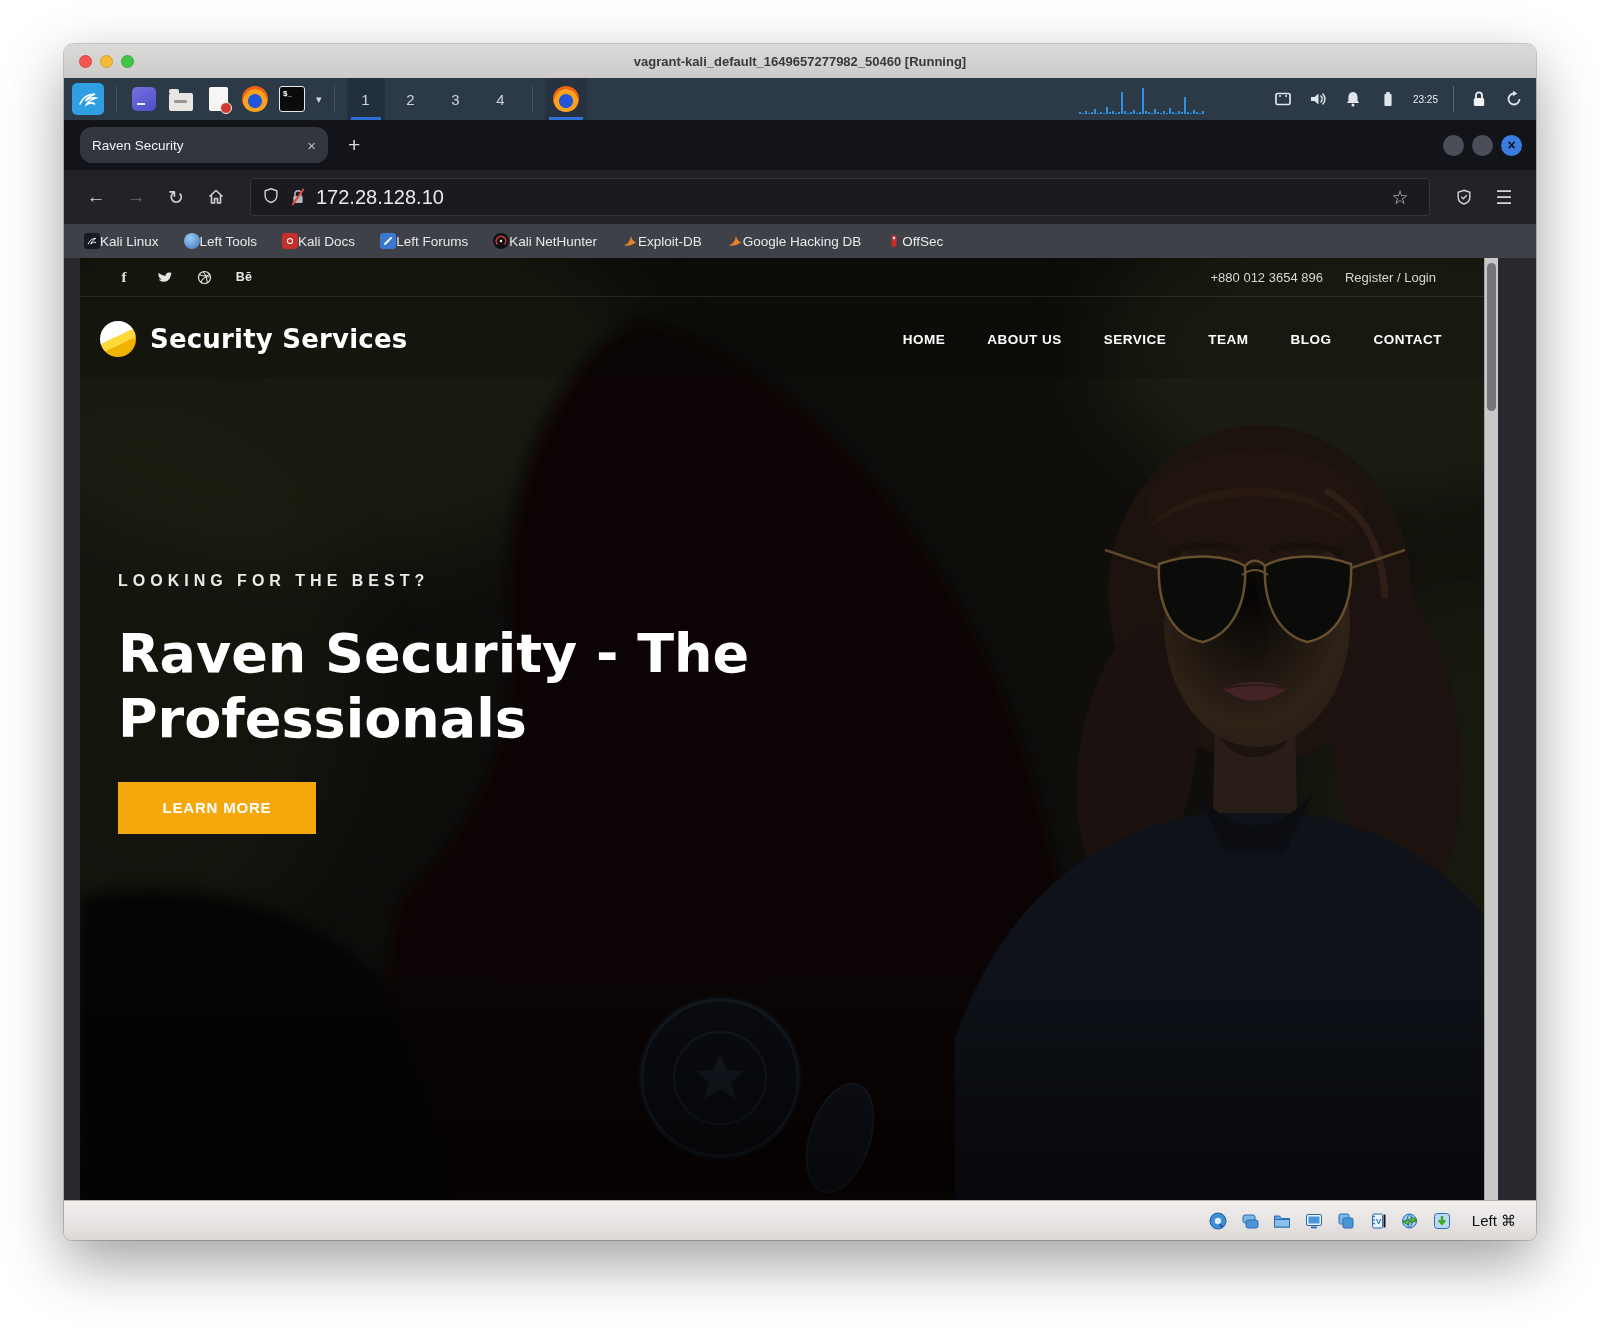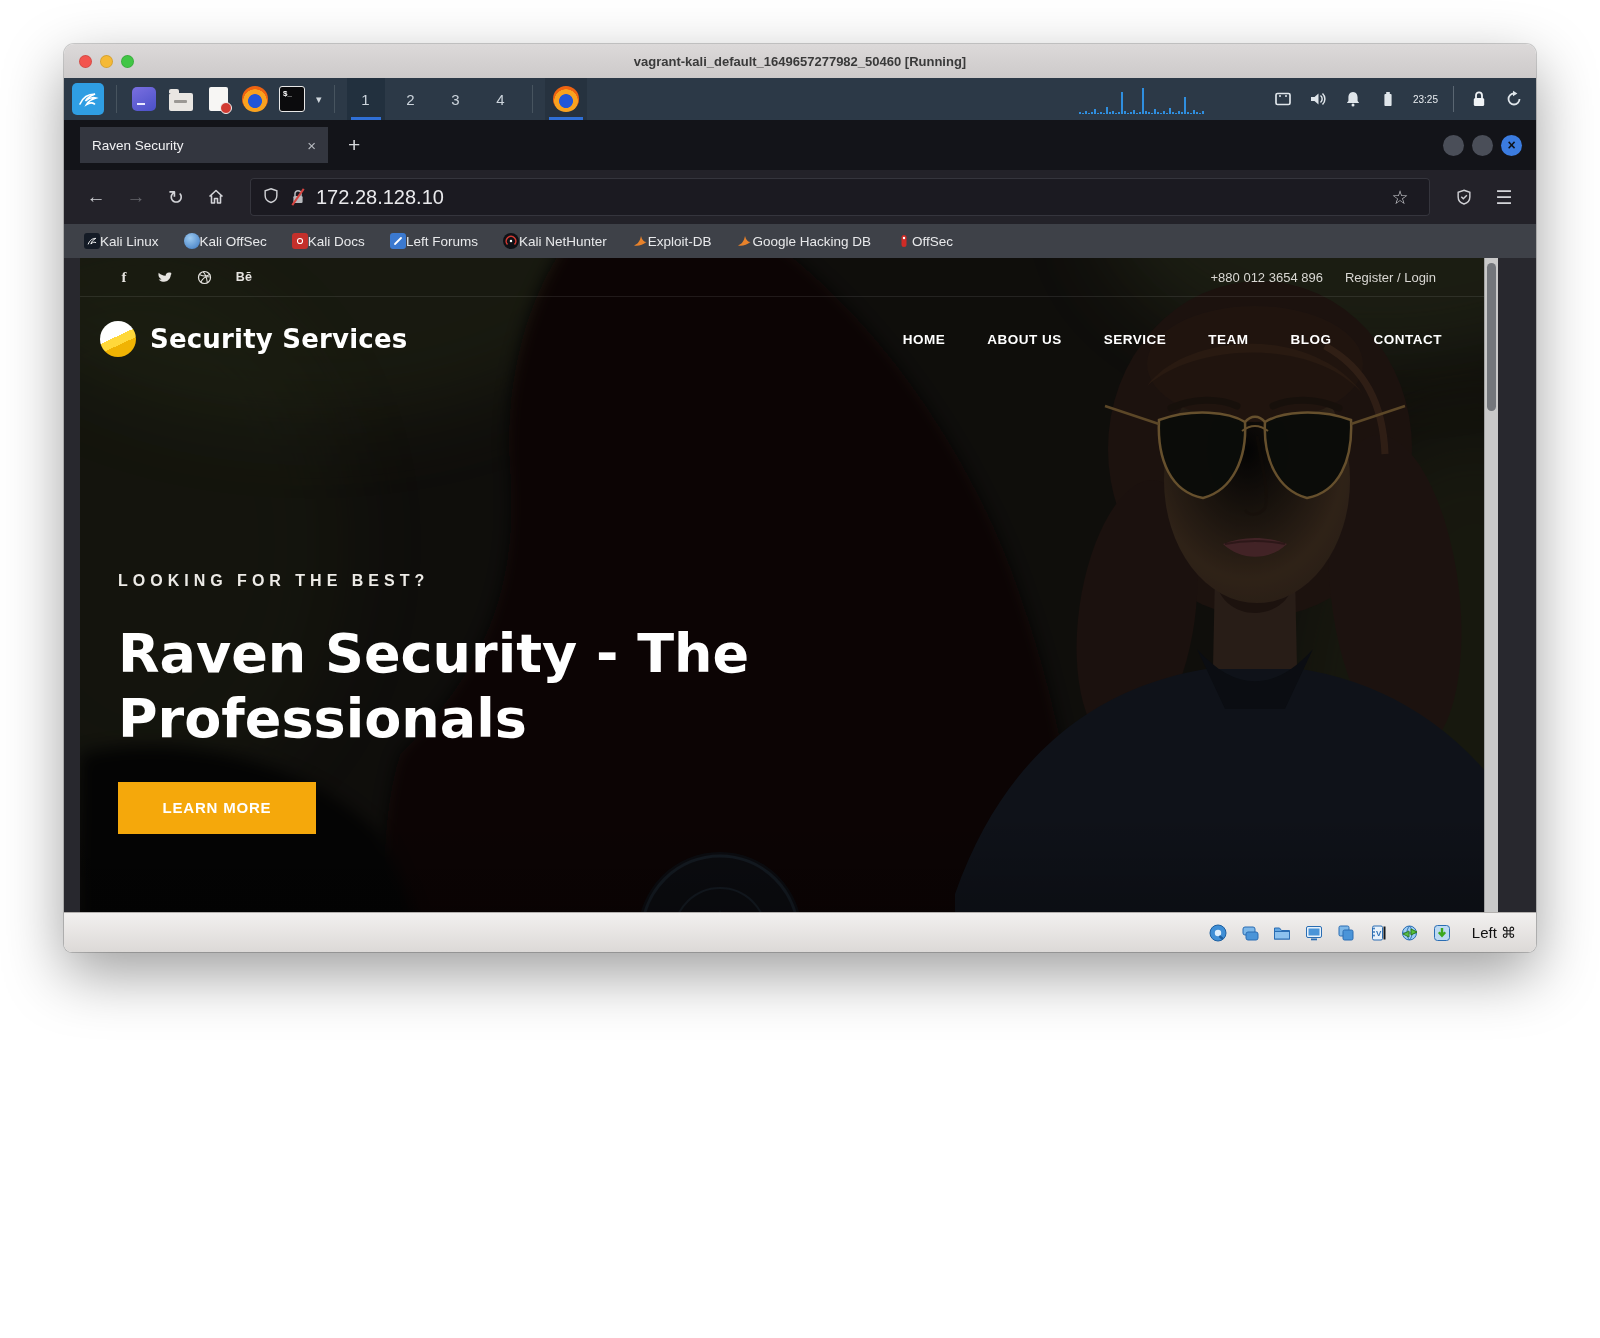--- a/index.html
+++ b/index.html
@@ -1,20 +1,20 @@
 <!DOCTYPE html>
 <html><head>
 <meta charset="utf-8">
 <style>
   html,body{margin:0;padding:0;background:#ffffff;width:1600px;height:1338px;overflow:hidden;
     font-family:"Liberation Sans",sans-serif;}
   .stage{position:relative;width:1600px;height:1338px;background:#ffffff;}
 
   
-  .vm{position:absolute;left:64px;top:44px;width:1472px;height:908px;border-radius:10px 10px 8px 8px;
+  .vm{position:absolute;left:64px;top:44px;width:1472px;height:1196px;border-radius:10px 10px 8px 8px;
       overflow:hidden;display:flex;flex-direction:column;
       box-shadow:0 22px 60px rgba(0,0,0,.38),0 0 0 1px rgba(0,0,0,.18);}
   .titlebar{flex:0 0 34px;background:linear-gradient(#dcd9d9,#cdcaca);display:flex;align-items:center;position:relative;}
   .lights{position:absolute;left:15px;display:flex;gap:8px;}
   .light{width:13px;height:13px;border-radius:50%;border:1px solid rgba(0,0,0,.12);box-sizing:border-box;}
   .l-red{background:#f3554f;} .l-yellow{background:#f5b935;} .l-green{background:#41c645;}
   .vm-title{margin:0 auto;font-size:13px;font-weight:700;color:#3a3a3a;}
 
   
   .panel{flex:0 0 42px;background:#2c3947;display:flex;align-items:center;padding:0 8px;gap:7px;}
@@ -42,21 +42,21 @@
   .cpu{margin-left:auto;display:flex;align-items:flex-end;gap:1px;height:30px;width:175px;overflow:hidden;}
   .cpu-bar{width:2px;background:#2f8fe0;flex:0 0 2px;}
   .tray{display:flex;align-items:center;gap:15px;margin-left:12px;margin-right:4px;}
   .tray svg{display:block;}
   .clock{color:#e9edf1;font-size:10px;}
   .tray-sep{width:1px;height:26px;background:#5a6672;}
 
   
   .browser{flex:1;display:flex;flex-direction:column;min-height:0;}
   .tabbar{flex:0 0 50px;background:#131419;display:flex;align-items:center;padding:0 16px;position:relative;}
-  .tab{width:248px;height:36px;background:#33363f;border-radius:0;display:flex;align-items:center;padding:0 12px;box-sizing:border-box;}
+  .tab{width:248px;height:36px;background:#33363f;border-radius:12px;display:flex;align-items:center;padding:0 12px;box-sizing:border-box;}
   .tab-title{color:#f1f1f3;font-size:13.5px;white-space:nowrap;overflow:hidden;flex:1;}
   .tab-close{color:#b7bac0;font-size:15px;margin-left:8px;}
   .newtab{color:#d6d8dc;font-size:21px;margin-left:20px;}
   .wcs{position:absolute;right:14px;top:0;height:100%;display:flex;align-items:center;gap:8px;}
   .wc{width:21px;height:21px;border-radius:50%;background:#4a4e58;}
   .wc.close{background:#3b7ce0;color:#0e131b;display:flex;align-items:center;justify-content:center;font-size:14px;font-weight:700;}
   .navbar{flex:0 0 54px;background:#232229;display:flex;align-items:center;padding:0 14px;gap:4px;}
   .nav-ic{width:36px;height:34px;display:flex;align-items:center;justify-content:center;color:#d3d4d8;font-size:19px;border-radius:4px;flex:0 0 36px;}
   .nav-ic.dim{color:#66676d;}
   .urlbar{flex:1;height:38px;margin:0 12px;background:#1b1a21;border-radius:4px;display:flex;align-items:center;
@@ -291,21 +291,21 @@
         <div class="bm">
           <span class="bm-ic ic-kali">
             <svg width="12" height="12" viewBox="0 0 16 16">
                 <path d="M3,12 C5,6.5 9,4.5 13,4.5 C9.5,6.5 7.5,8.5 6.5,12 C9,9.5 11.5,9 13,10" stroke="#fff" stroke-width="1.3" fill="none" stroke-linecap="round"></path>
               </svg>
           </span>
           <span>Kali Linux</span>
         </div>
         <div class="bm">
           <span class="bm-ic ic-tools"></span>
-          <span>Kali OffSec</span>
+          <span>Left Tools</span>
         </div>
         <div class="bm">
           <span class="bm-ic ic-docs">
             <svg width="12" height="12" viewBox="0 0 16 16">
                 <circle cx="8" cy="8" r="3.4" fill="none" stroke="#fff" stroke-width="1.4"></circle>
               </svg>
           </span>
           <span>Kali Docs</span>
         </div>
         <div class="bm">

